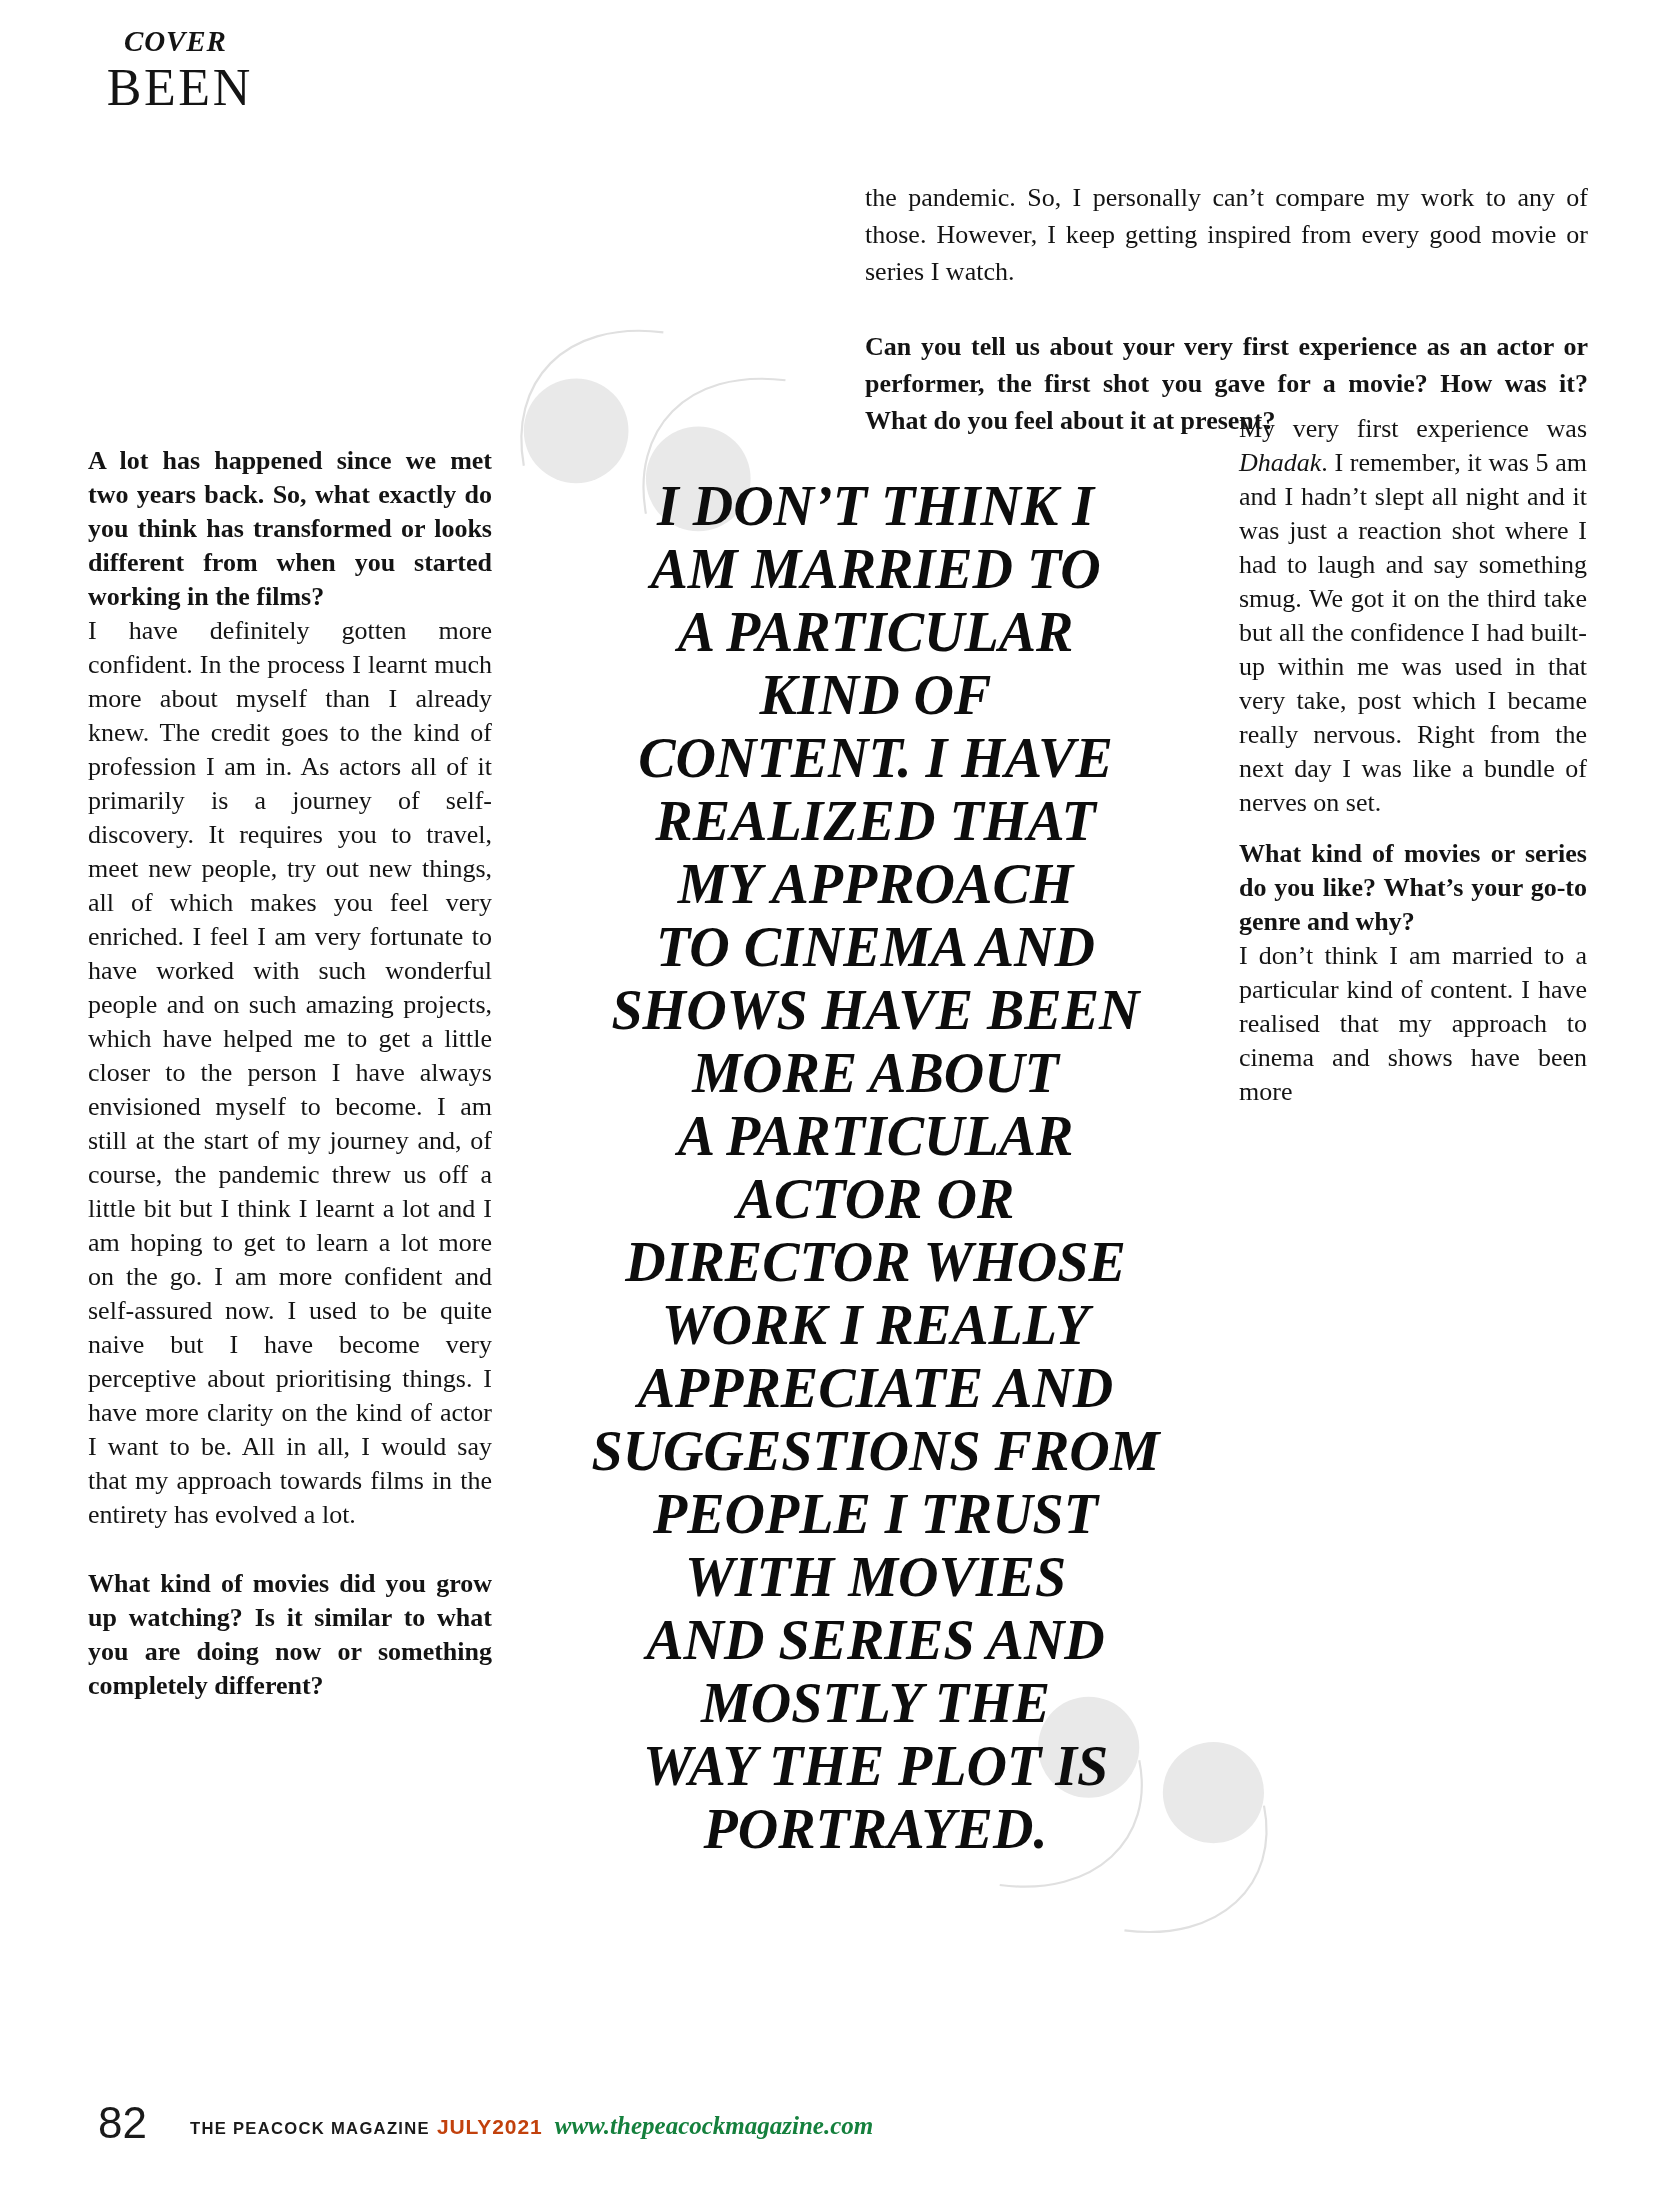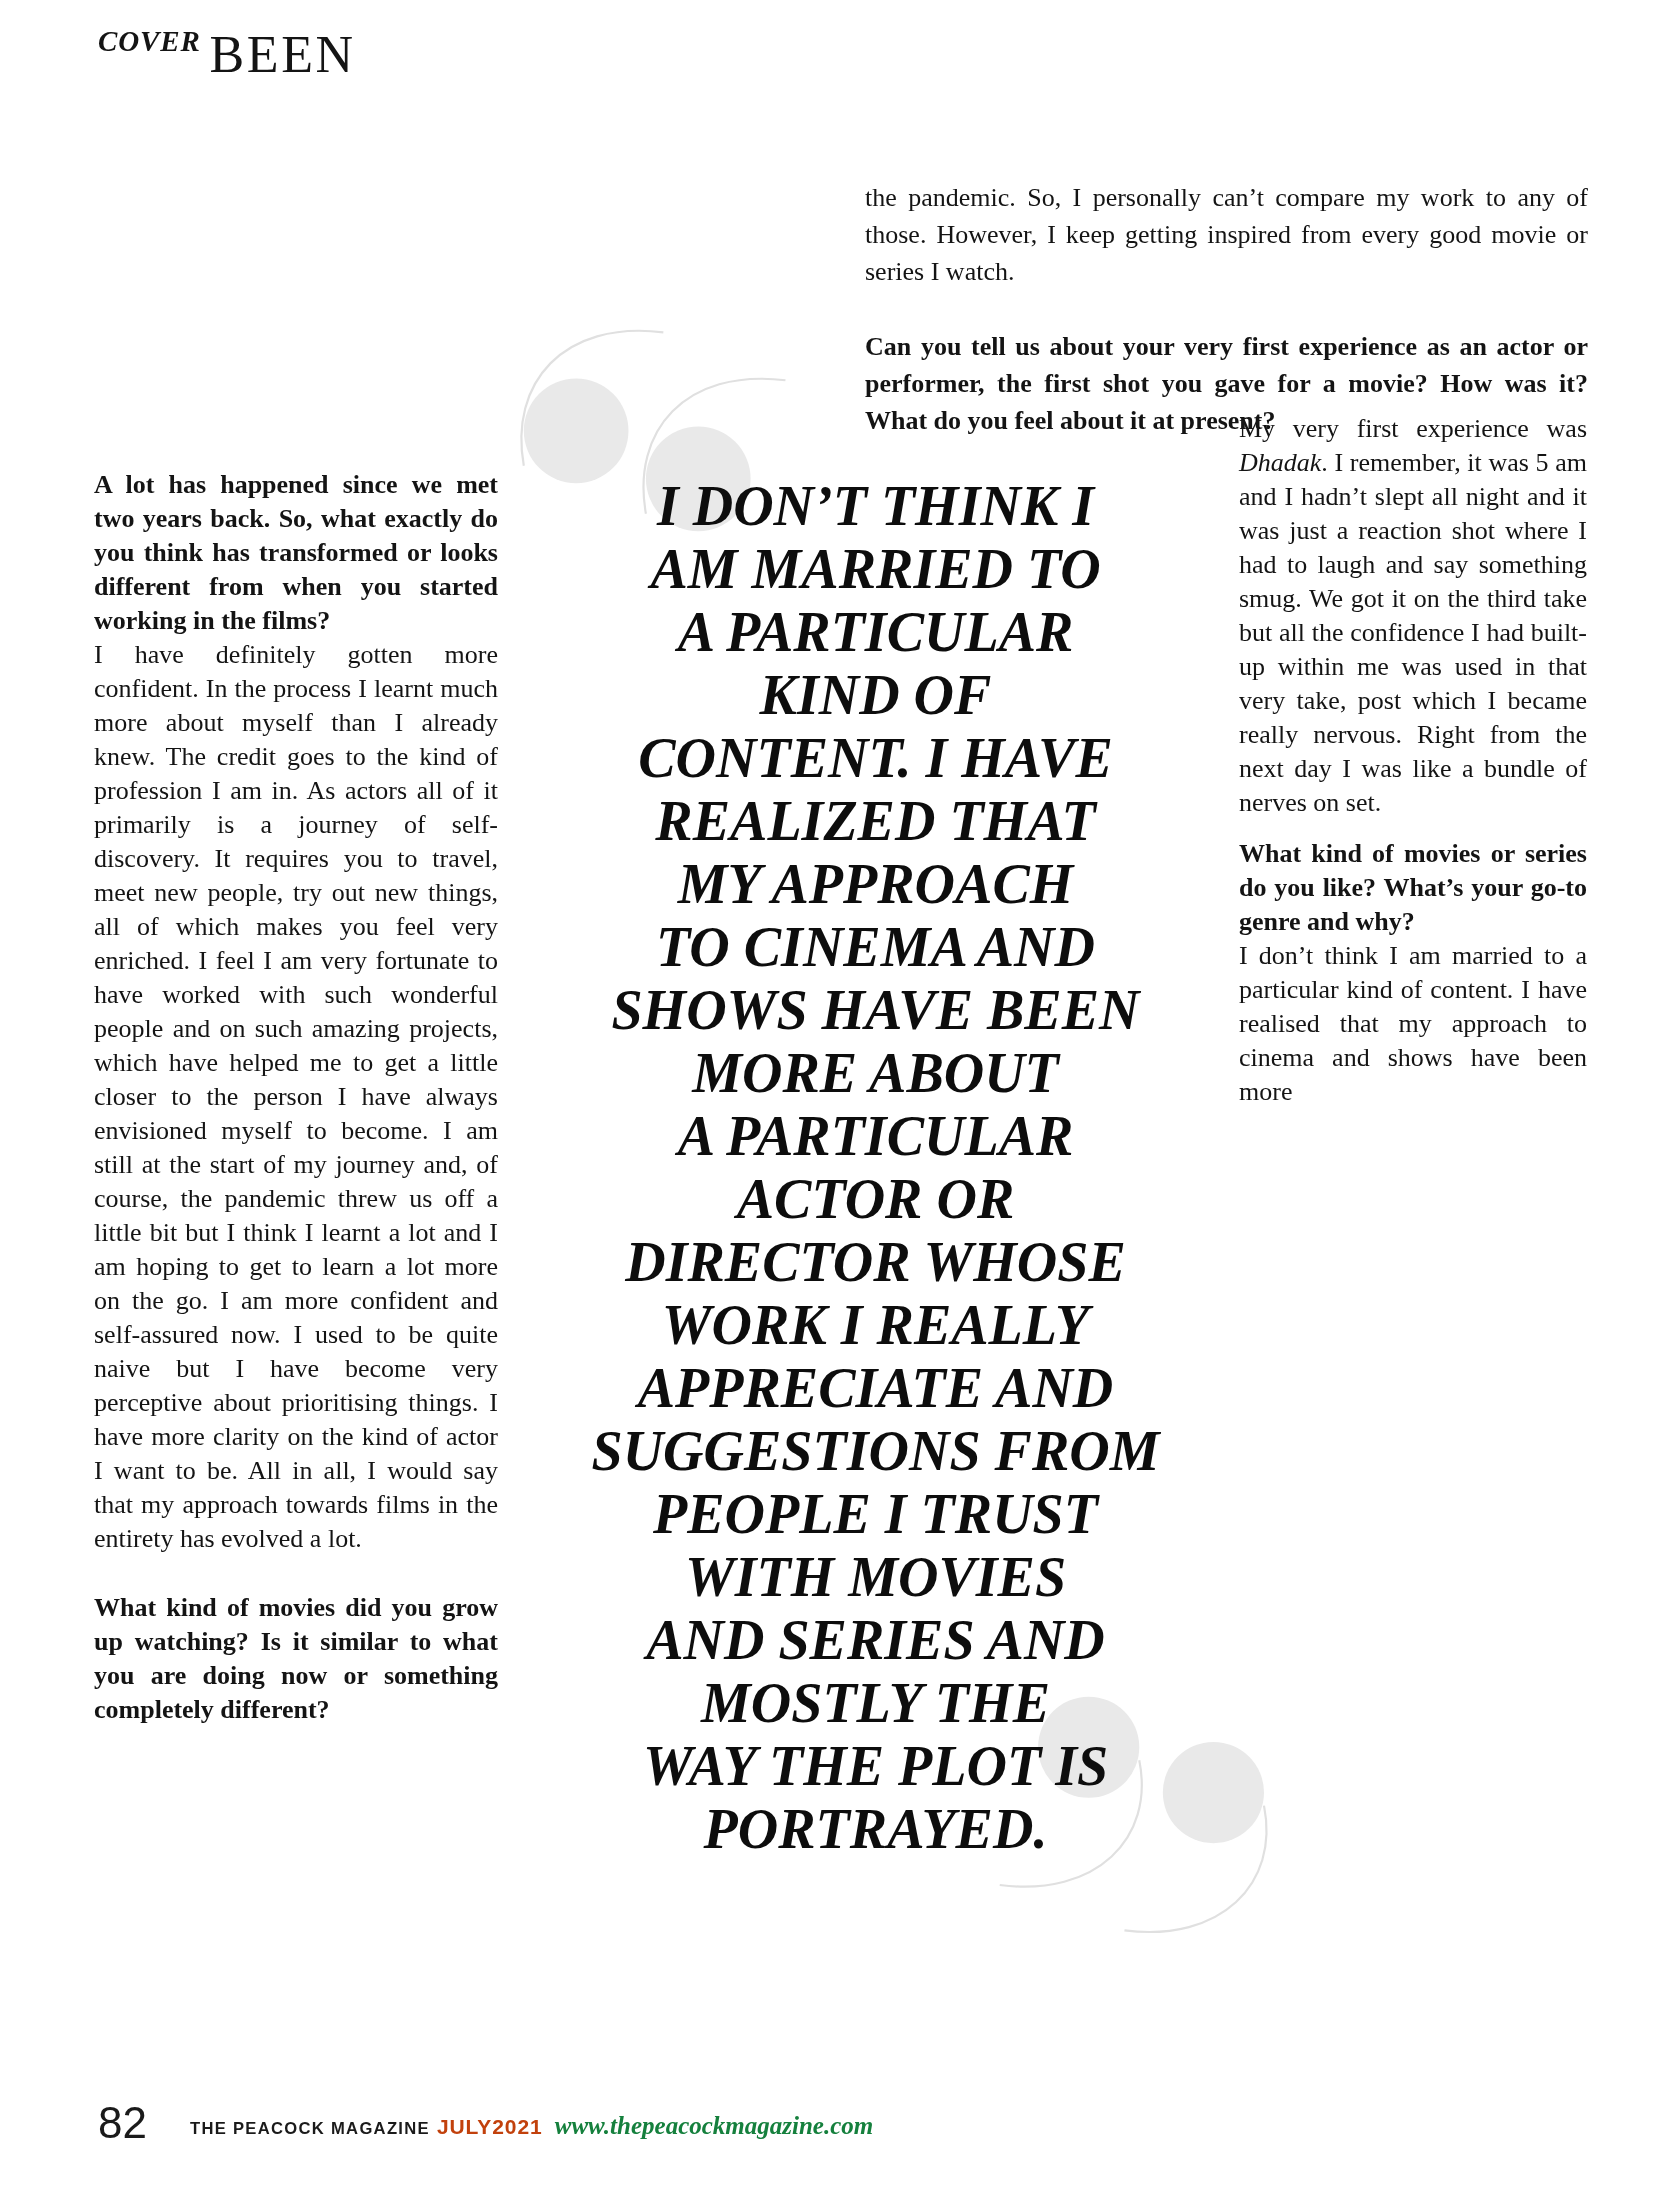--- a/index.html
+++ b/index.html
@@ -1,30 +1,30 @@
 <!DOCTYPE html>
 <html style="font-size:14px"><head>
 <meta charset="utf-8">
 <style>
   * { margin:0; padding:0; box-sizing:border-box; }
   html,body { width:1677px; height:2194px; background:#ffffff; }
   .page { position:relative; width:1677px; height:2194px; background:#fff; overflow:hidden;
           font-family:"Liberation Serif","DejaVu Serif",serif; color:#141414; }
 
   
-  .header { position:absolute; left:98px; top:24.5px; display:flex; align-items:flex-start; }
+  .header { position:absolute; left:98px; top:24.5px; display:flex; align-items:center;flex-direction:column; }
   .cover-label { font-size:29px; font-weight:700; font-style:italic; letter-spacing:0.9px; }
   .story-label { font-size:52px; font-weight:400; letter-spacing:2.6px; margin-left:8.7px; }
 
   
   .bodytxt { font-size:26px; line-height:34px; text-align:justify; }
   .q { font-weight:700; }
   .top-right { position:absolute; left:865px; top:179px; width:723px; line-height:37px; }
   .top-right .q { margin-top:38px; }
-  .left-col { position:absolute; left:94px; top:444px; width:404px;margin-top:24px; }
+  .left-col { position:absolute; left:88px; top:444px; width:404px; }
   .left-col .q2 { margin-top:35px; }
   .right-col { position:absolute; left:1239px; top:412px; width:348px; }
   .right-col .q { margin-top:17px; }
   .right-col .a2 { margin-top:0; }
   .film-title { font-style:italic; }
   .bottom-cont { position:absolute; left:100px; top:1827px; width:786px;
                  font-size:26px; line-height:35px; white-space:pre-line; text-align:left; }
 
   
   .pull-quote { position:absolute; left:511px; top:475px; width:729px; z-index:2;

